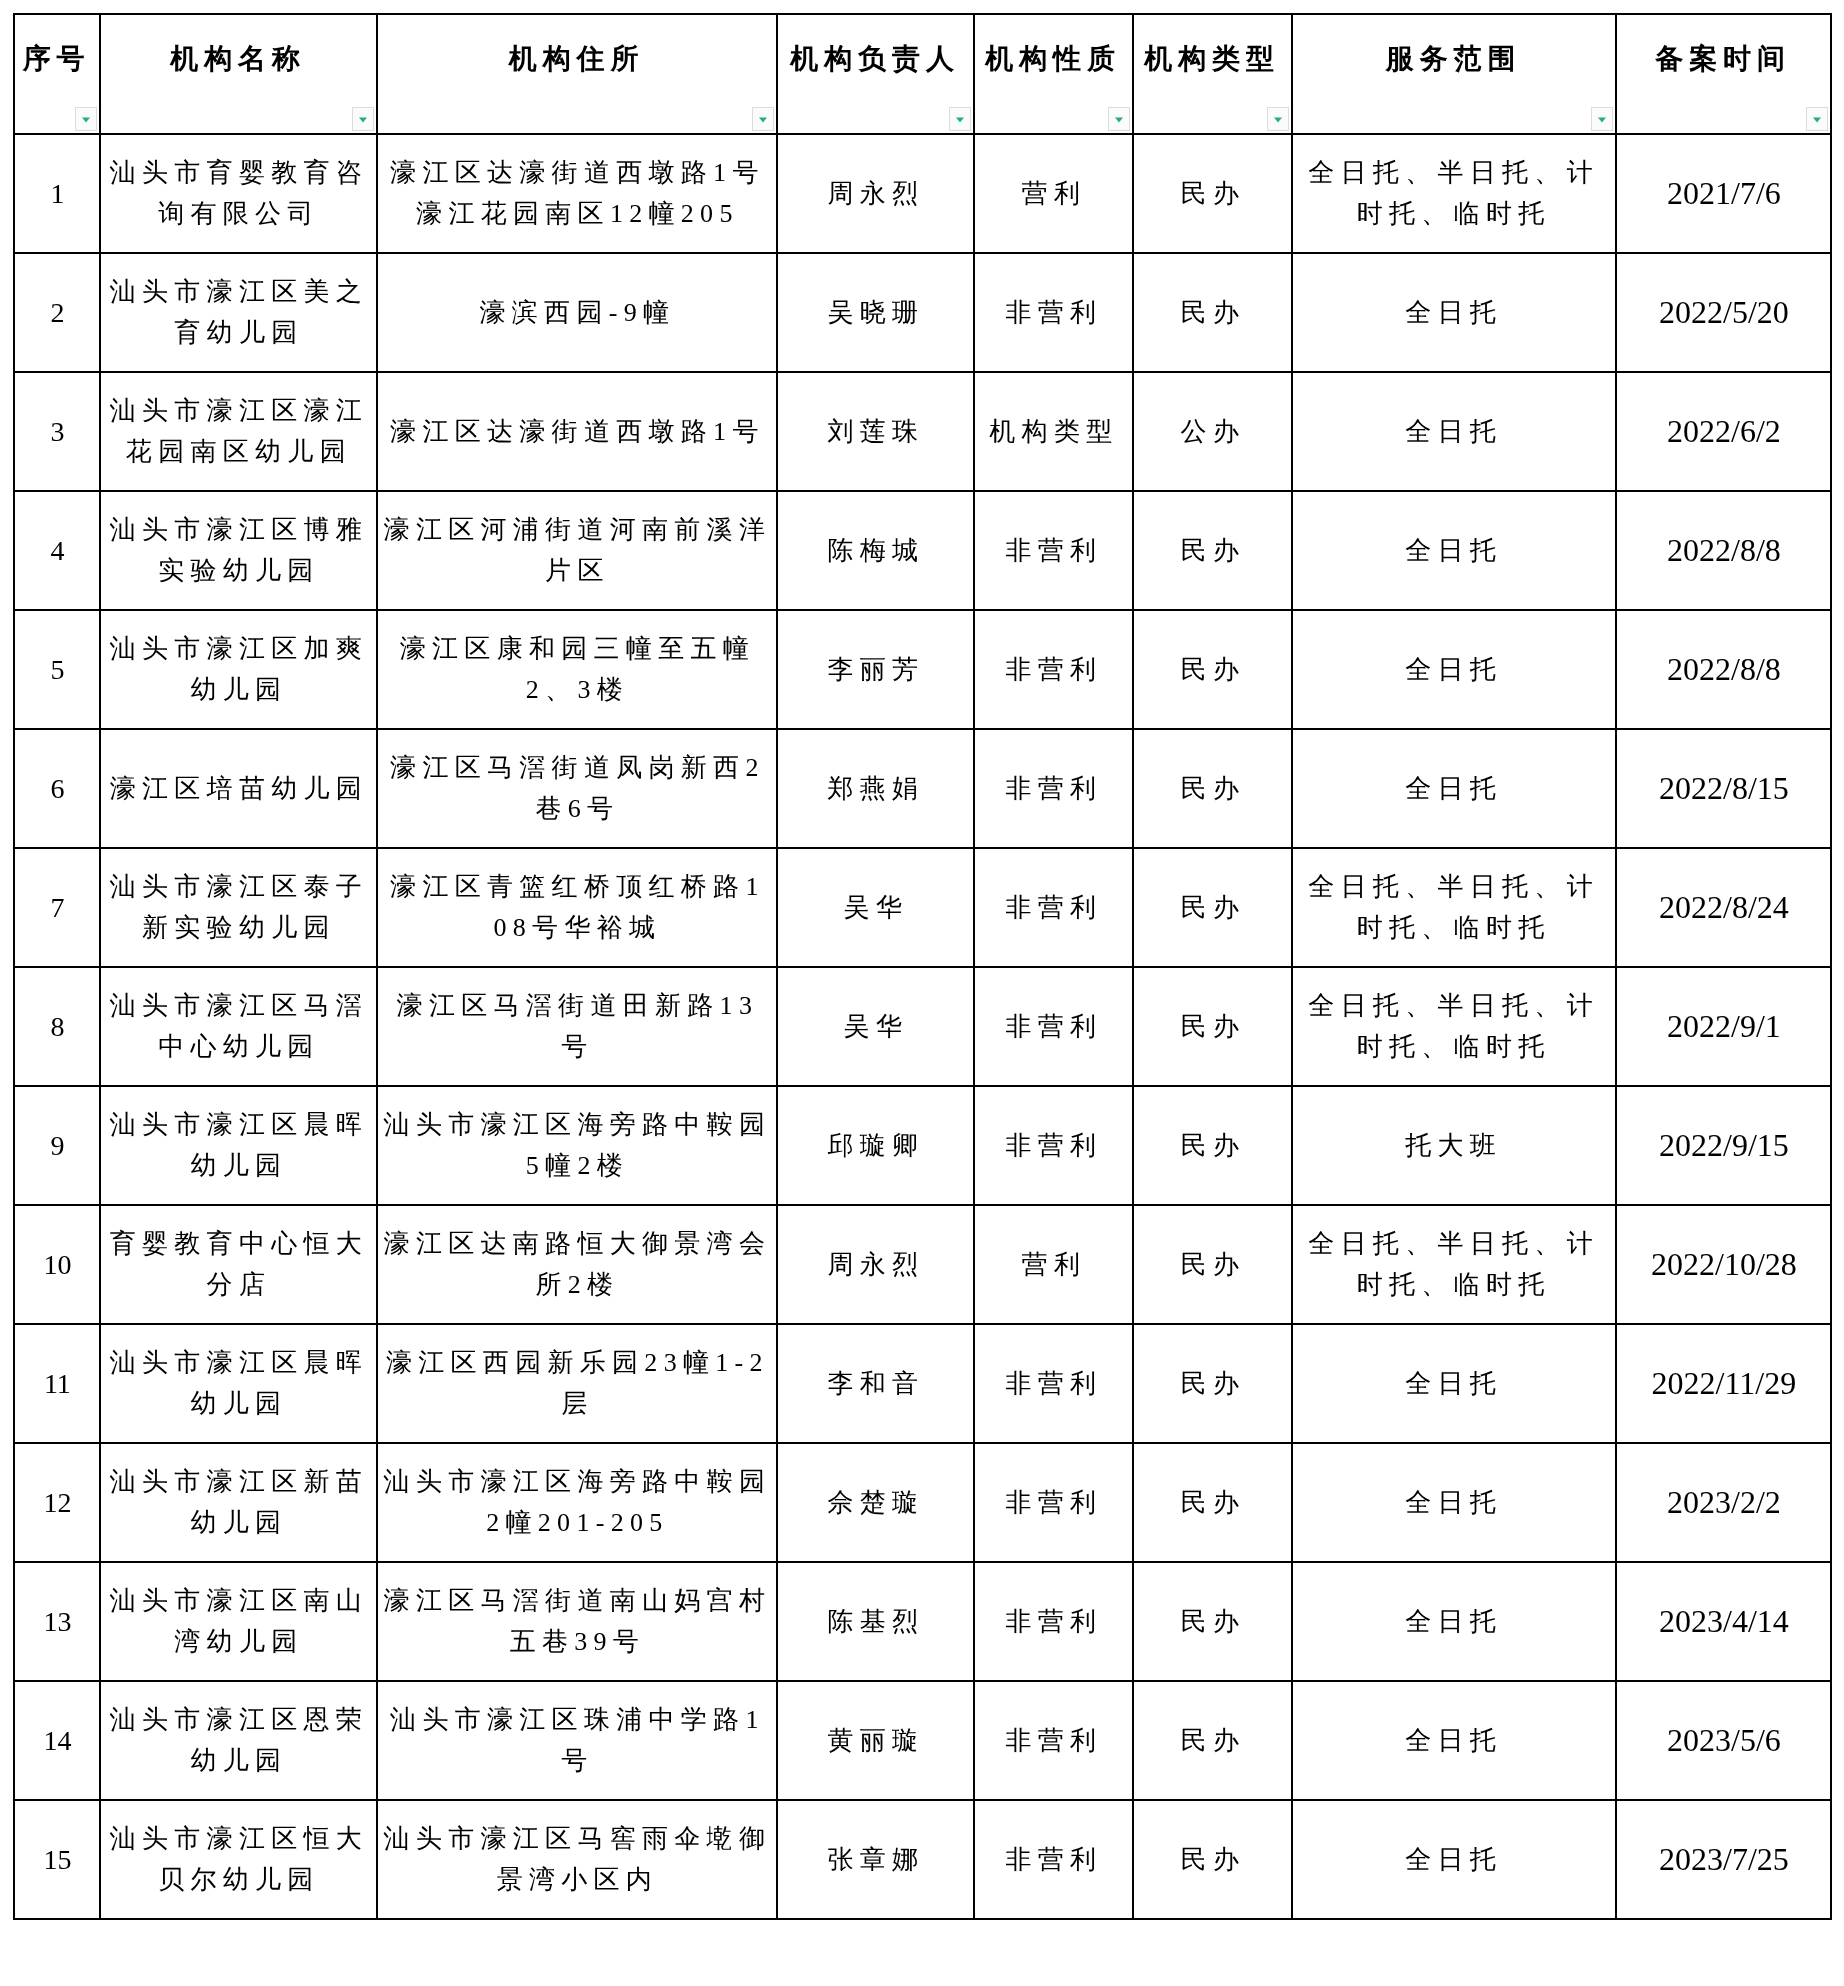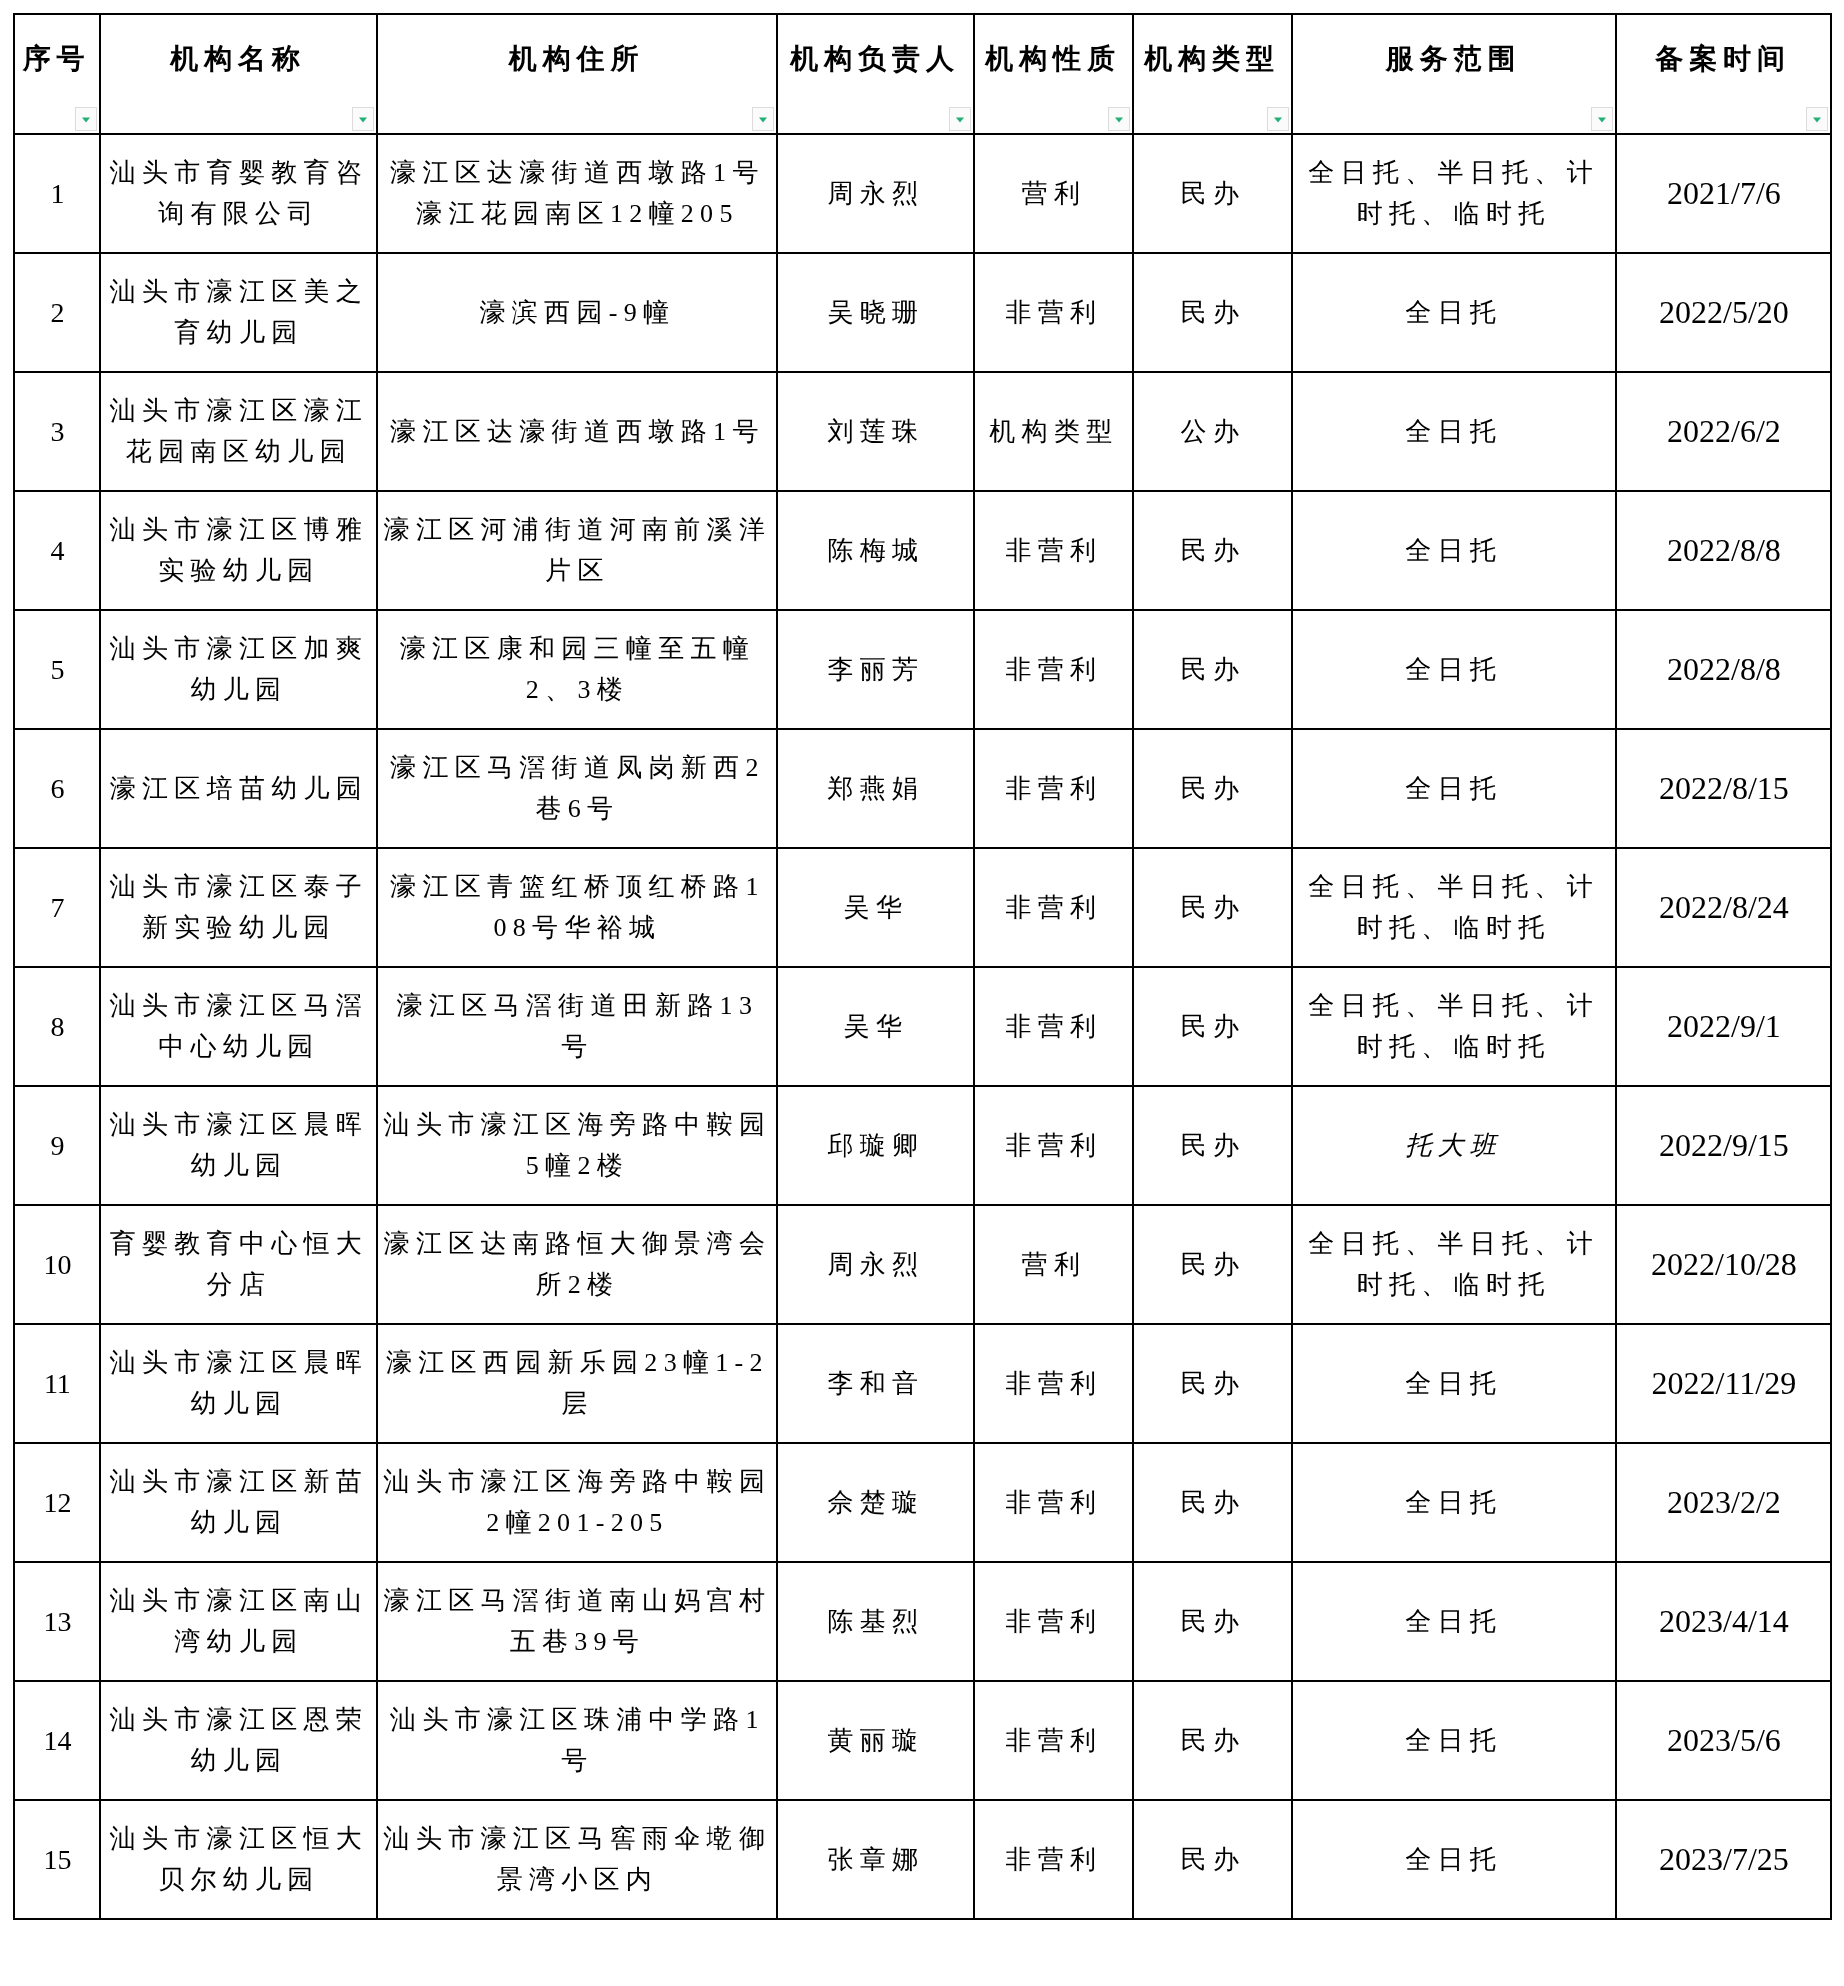--- a/index.html
+++ b/index.html
@@ -384,21 +384,21 @@
     <td>
           <span class="cell-text">邱璇卿</span>
         </td>
     <td>
           <span class="cell-text">非营利</span>
         </td>
     <td>
           <span class="cell-text">民办</span>
         </td>
     <td>
-          <span class="cell-text" style="padding:0 6px;font-style:italic;">托大班</span>
+          <span class="cell-text" style="padding:0 6px;">托大班</span>
         </td>
     <td>
           <span class="cell-text date-text">2022/9/15</span>
         </td>
   </tr>
 
   <tr>
     <td>
           <span class="cell-text num-text">10</span>
         </td>

